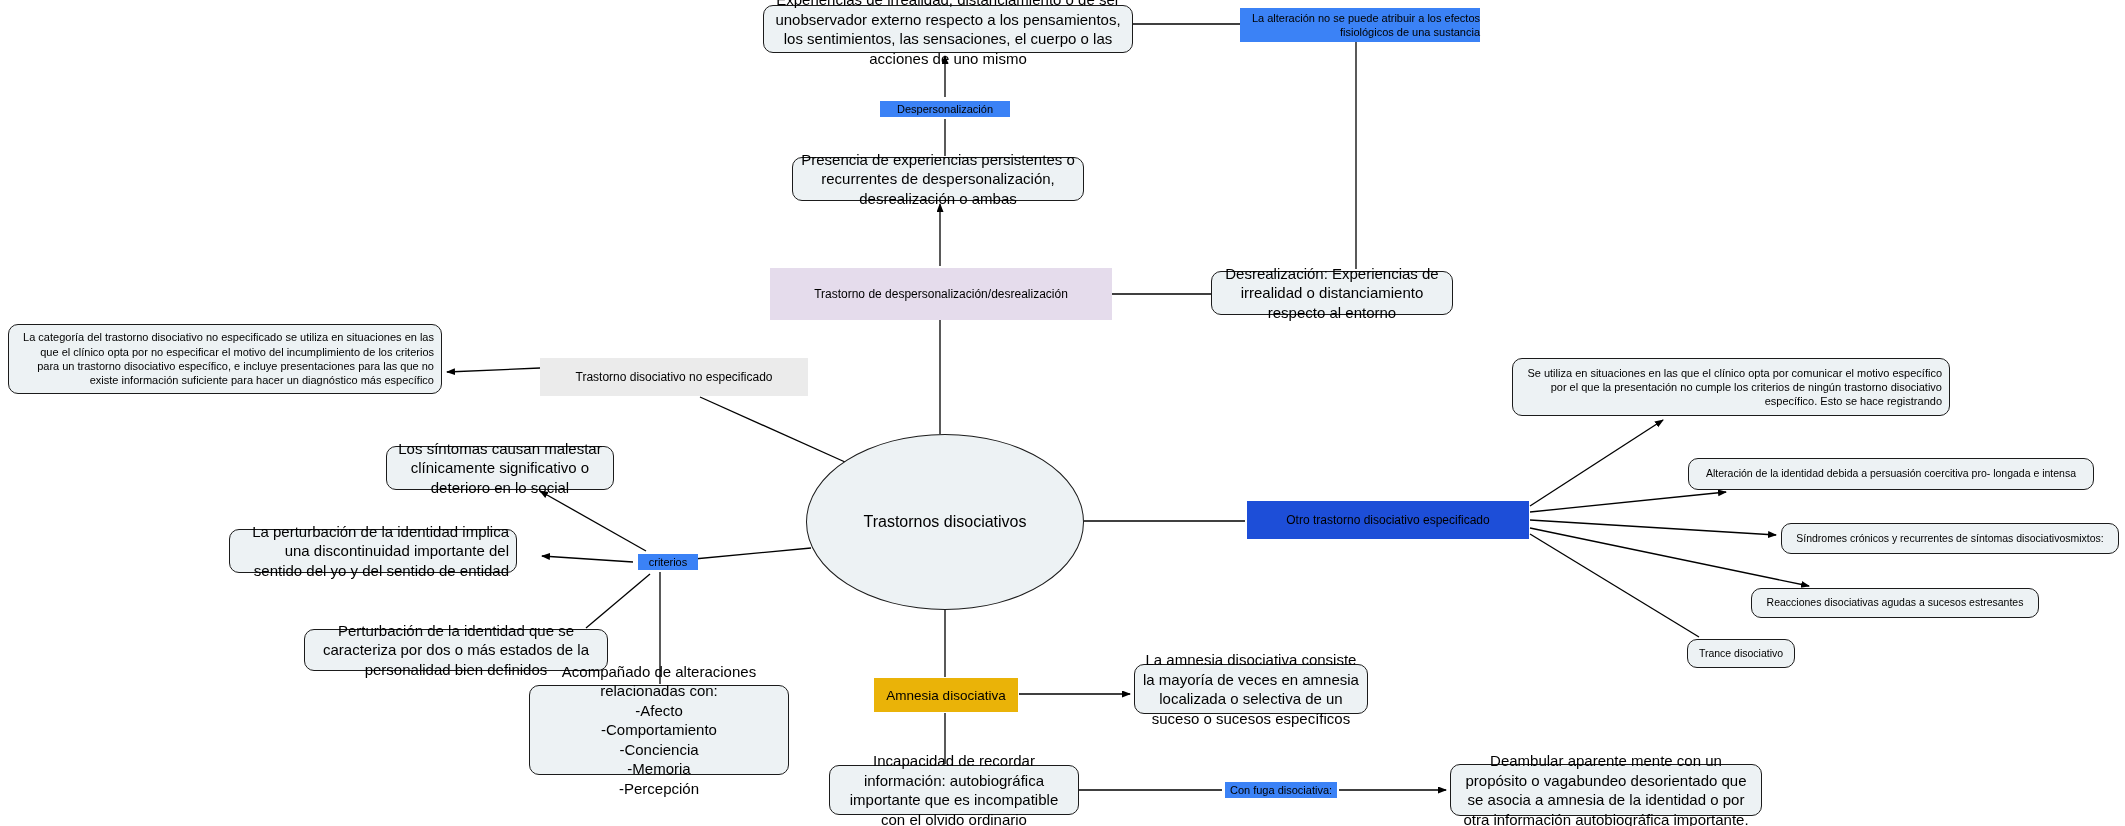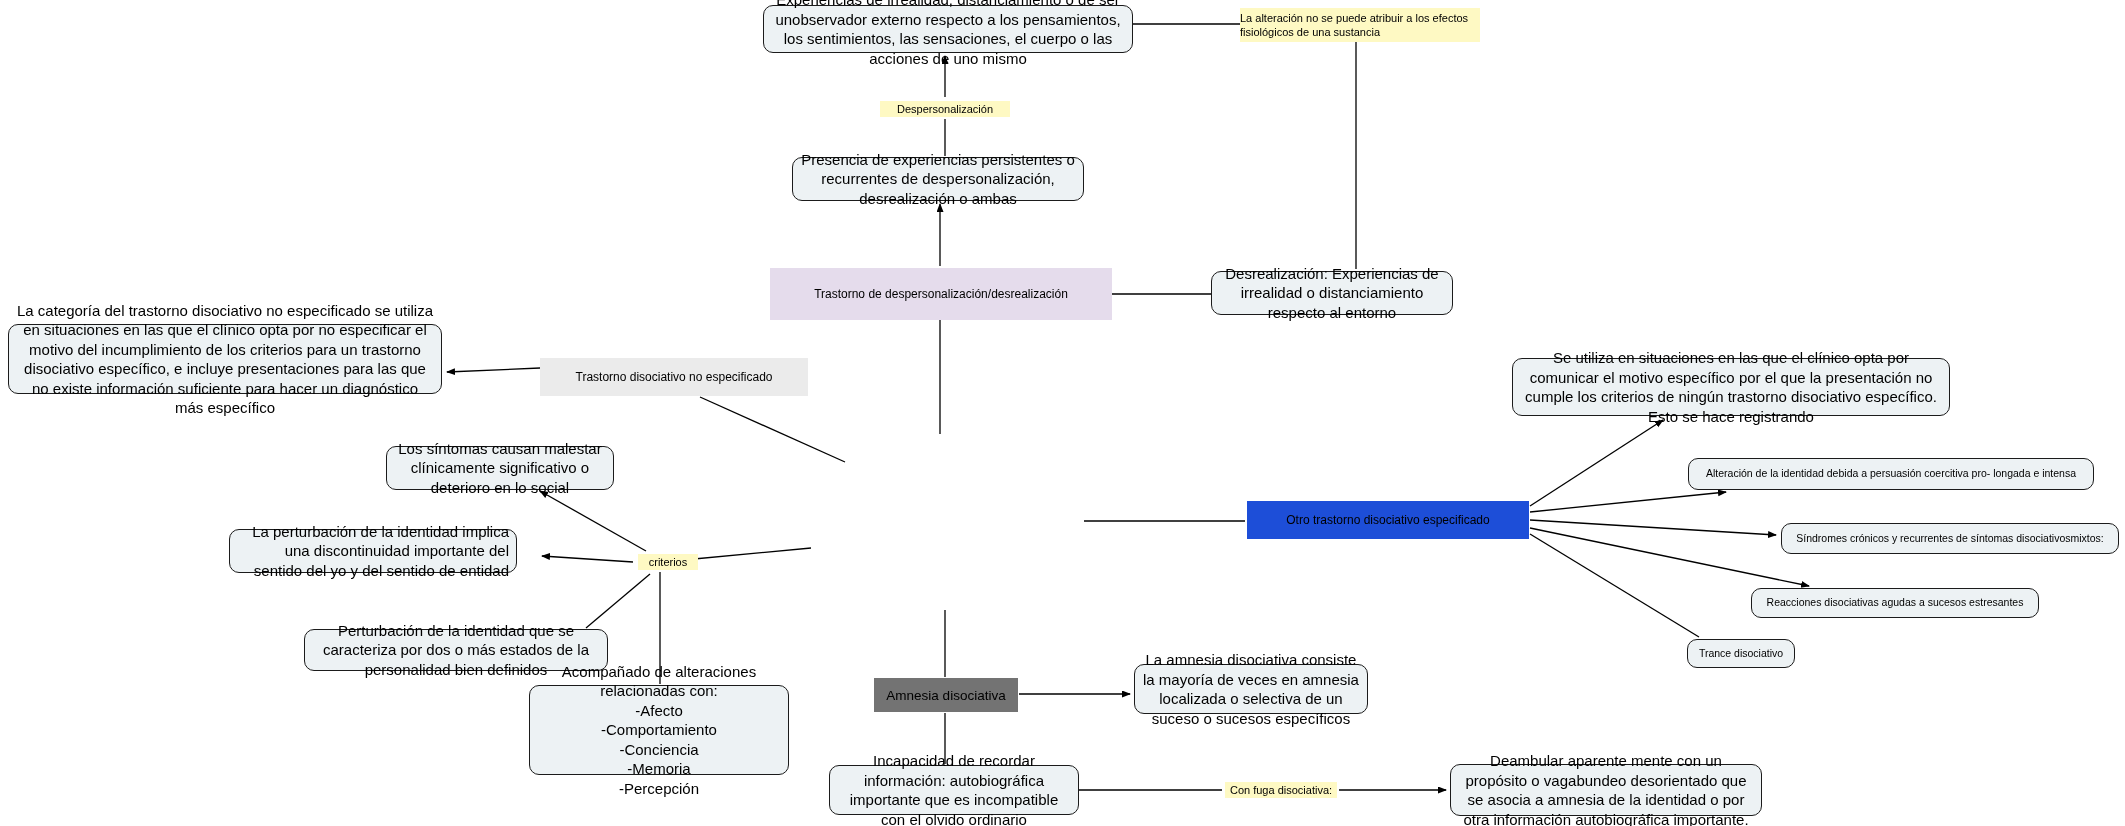--- a/index.html
+++ b/index.html
@@ -24,48 +24,48 @@
     display: flex;
     align-items: center;
     justify-content: center;
     text-align: center;
     font-size: 15px;
     line-height: 1.3;
     padding: 2px 7px;
     white-space: pre-line;
     z-index: 2;
   }
-  .node.small { font-size: 15px; }
+  .node.small { font-size: 11px; text-align: right; }
   .node.oneline { white-space: nowrap; font-size: 10.5px; }
 
   .tag {
     position: absolute;
     box-sizing: border-box;
     display: flex;
     align-items: center;
     justify-content: center;
     text-align: center;
     font-size: 12px;
     z-index: 2;
   }
   .tag.purple { background: #e5dcec; }
   .tag.gray   { background: #ebebeb; }
   .tag.yellow { background: #1d4ed8; }
-  .tag.green  { background: #737373; }
+  .tag.green  { background: #eab308; }
 
   .floating-label {
     position: absolute;
     display: flex;
     align-items: center;
     justify-content: center;
-    text-align: left;
+    text-align: right;
     font-size: 11px;
     line-height: 1.3;
     z-index: 2;
-    background: #fef9c3;
+    background: #3b82f6;
   }
 
   .ellipse {
     position: absolute;
     box-sizing: border-box;
     background: #edf2f4;
     border: 1.4px solid #1b1b1b;
     border-radius: 50%;
     display: flex;
     align-items: center;
@@ -157,20 +157,21 @@
 -Conciencia
 -Memoria
 -Percepción</div>
 
   <div class="node" style="left:1134px; top:664px; width:234px; height:50px;">La amnesia disociativa consiste la mayoría de veces en amnesia localizada o selectiva de un suceso o sucesos específicos</div>
 
   <div class="node" style="left:821px; top:765px; width:250px; height:50px;margin-left:8px;">Incapacidad de recordar información: autobiográfica importante que es incompatible con el olvido ordinario</div>
 
   <div class="node" style="left:1450px; top:764px; width:312px; height:52px;">Deambular aparente mente con un propósito o vagabundeo desorientado que se asocia a amnesia de la identidad o por otra información autobiográfica importante.</div>
 
+  <div class="ellipse" style="left:806px; top:434px; width:278px; height:176px;">Trastornos disociativos</div>
 
   <div class="tag purple" style="left:770px; top:268px; width:342px; height:52px;">Trastorno de despersonalización/desrealización</div>
 
   <div class="tag gray" style="left:540px; top:358px; width:268px; height:38px;">Trastorno disociativo no especificado</div>
 
   <div class="tag yellow" style="left:1247px; top:501px; width:282px; height:38px;">Otro trastorno disociativo especificado</div>
 
   <div class="tag green" style="left:874px; top:678px; width:144px; height:34px; font-size:13.5px; padding:0;">Amnesia disociativa</div>
 
   <div class="floating-label" style="left:1240px; top:8px; width:240px; height:34px;">La alteración no se puede atribuir a los efectos fisiológicos de una sustancia</div>

